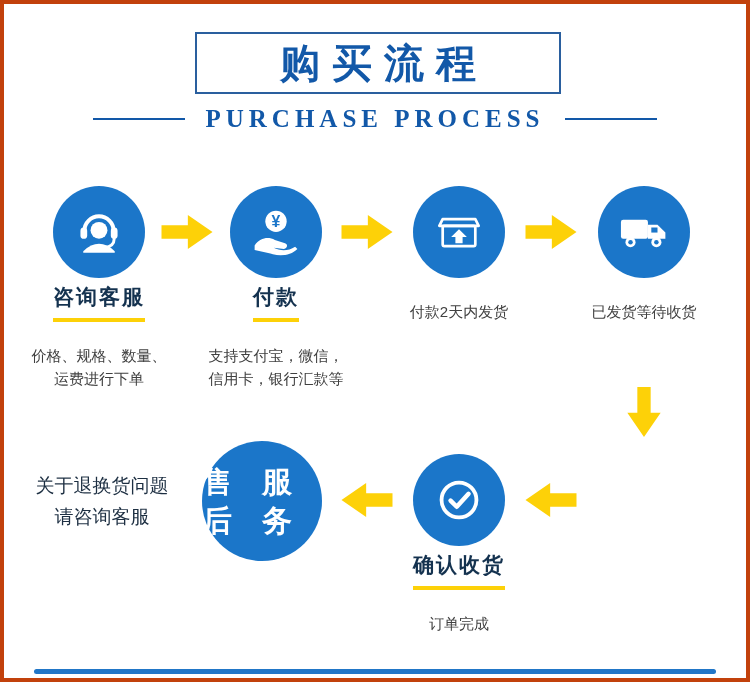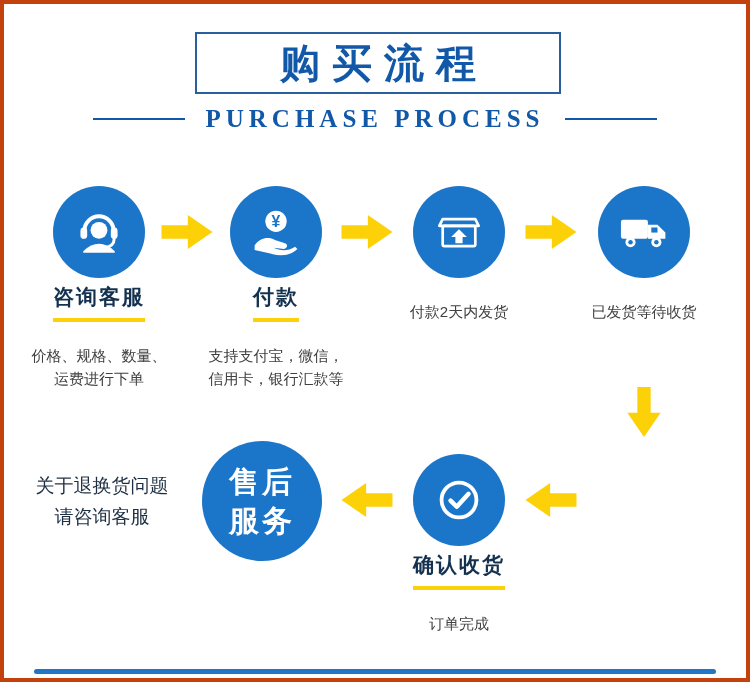--- a/index.html
+++ b/index.html
@@ -76,21 +76,21 @@
   .arrow { position: absolute; }
   .arrow svg { display: block; }
 
   
   .aftersale-badge {
     position: absolute;
     left: 198px; top: 437px;
     width: 120px; height: 120px;
     border-radius: 50%;
     background: #1b76c9;
-    display: flex; flex-direction: column;
+    display: flex; flex-direction: row;
     align-items: center; justify-content: center;
     color: #ffffff;
     font-size: 30px;
     font-weight: bold;
     letter-spacing: 3px;
     line-height: 1.3;
   }
   .aftersale-note {
     position: absolute;
     left: 8px; top: 466px;

